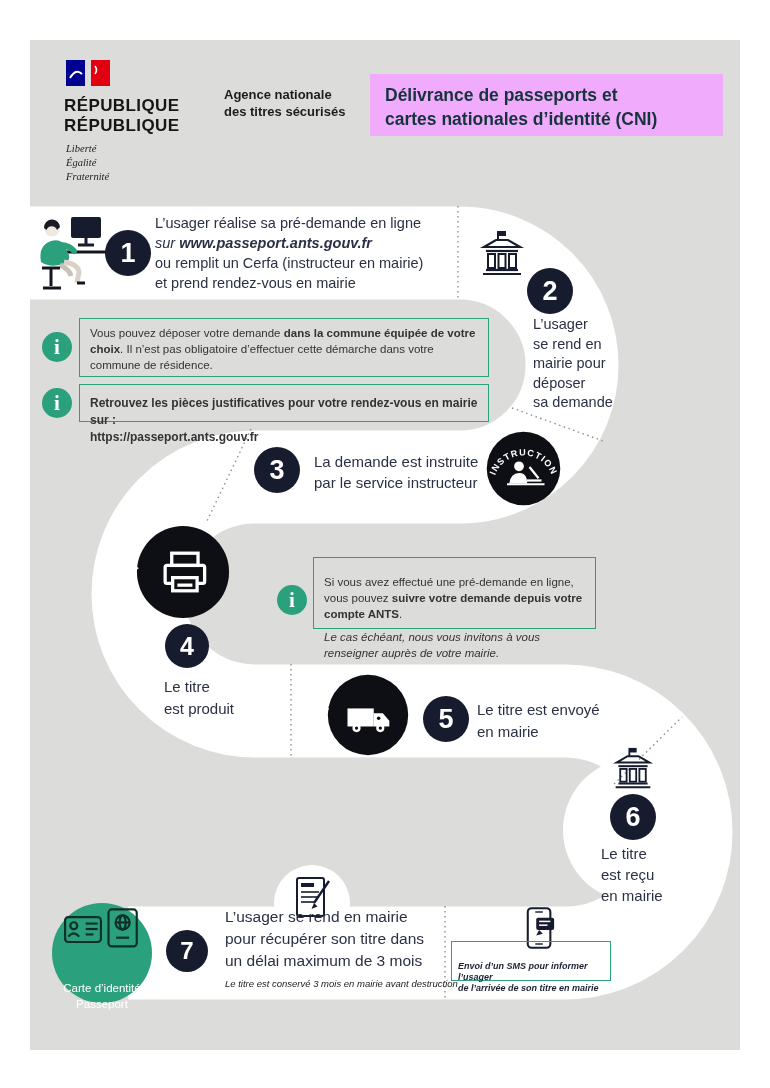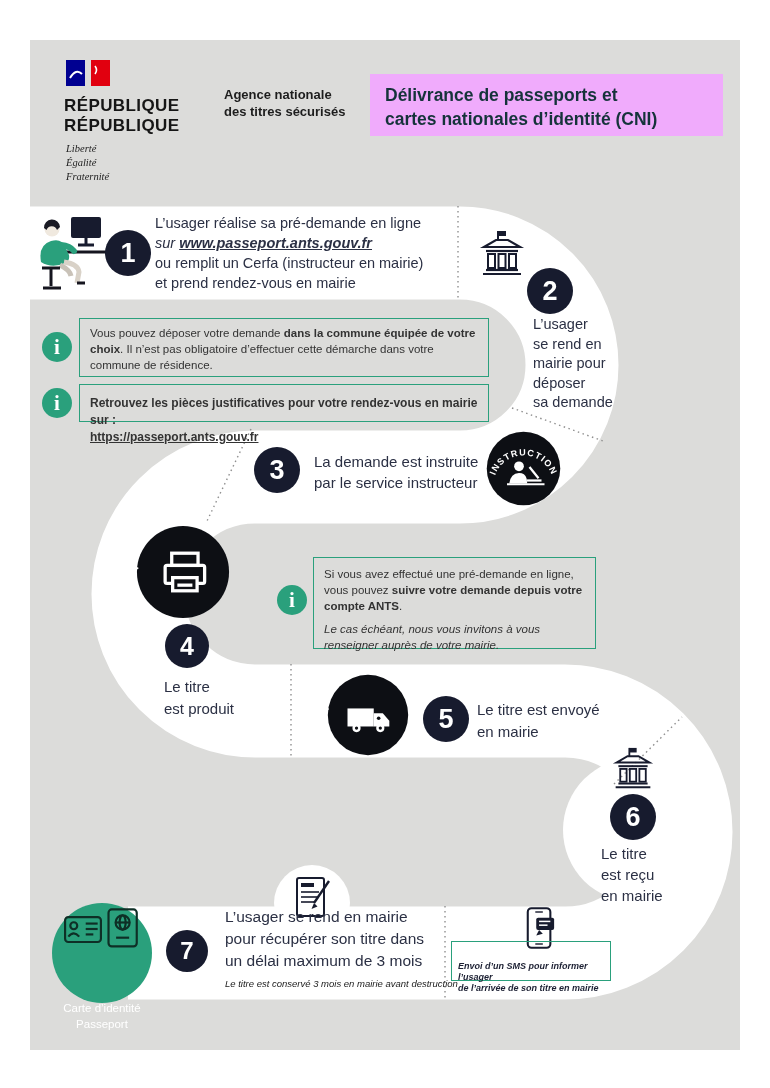--- a/index.html
+++ b/index.html
@@ -15,21 +15,21 @@
   .banner-text{padding:9px 0 0 15px;font-weight:bold;font-size:17.5px;line-height:24px;color:#15333a;}
   
   .num{position:absolute;background:#171b2e;border-radius:50%;color:#fff;font-weight:bold;display:flex;align-items:center;justify-content:center;}
   .n46{width:46px;height:46px;font-size:27px;}
   .n44{width:44px;height:44px;font-size:25px;}
   .n42{width:42px;height:42px;font-size:24px;}
   
   .step-text{color:#2b3044;font-size:14.5px;line-height:20px;}
   .step-text.big{font-size:15px;line-height:21px;}
   .italic{font-style:italic;}
-  .u{text-decoration:underline;}
+  .u{}
   .b{font-weight:bold;}
   
   .infobox{position:absolute;border:1.5px solid #2aa07c;color:#333;font-size:11.5px;line-height:1.4;padding:6px 10px;box-sizing:border-box;}
   .info-icon{position:absolute;width:30px;height:30px;border-radius:50%;background:#2aa07c;color:#fff;display:flex;align-items:center;justify-content:center;font-family:"Liberation Serif",serif;font-weight:bold;font-size:21px;line-height:1;}
   .note{font-style:italic;font-size:9.5px;color:#222;}
   .badge-label{color:#fff;font-size:11.5px;line-height:16px;text-align:center;}
   .sms-box{position:absolute;border:1.3px solid #2aa07c;padding:19px 6px;font-size:9px;line-height:11px;font-style:italic;font-weight:bold;color:#1c2033;box-sizing:border-box;}
 </style>
 </head>
 <body>
@@ -152,21 +152,21 @@
     <circle cx="44" cy="47" r="6.5" fill="#fff"></circle>
     <path d="M31 70 Q33 56 44 56 Q52 56 54 63 L55 70 Z" fill="#fff"></path>
     <line x1="58" y1="48" x2="70" y2="63" stroke="#fff" stroke-width="3"></line>
     <line x1="54" y1="66" x2="74" y2="66" stroke="#fff" stroke-width="3"></line>
     <line x1="28" y1="71" x2="78" y2="71" stroke="#fff" stroke-width="2.5"></line>
   </svg>
 
   <div class="info-icon" style="left:277px;top:585px">
       <span>i</span>
     </div>
-  <div class="infobox" style="left:313px;top:557px;width:283px;height:92px;padding-top:8px">
+  <div class="infobox" style="left:313px;top:557px;width:283px;height:72px;padding-top:16px">
     <div><span>Si vous avez effectué une pré-demande en ligne, vous pouvez </span><span class="b">suivre votre demande depuis votre compte ANTS</span><span>.</span></div>
     <div class="italic" style="margin-top:7px">Le cas échéant, nous vous invitons à vous renseigner auprès de votre mairie.</div>
   </div>
 
   <svg class="abs" style="left:136px;top:525px" width="94" height="94" viewBox="0 0 100 100">
     <defs>
         <path id="arcFab" d="M 10 62 A 41 41 0 0 1 78 11"></path>
       </defs>
     <circle cx="50" cy="50" r="49" fill="#0d0f14"></circle>
     <text fill="#fff" font-size="12.5" font-weight="bold" letter-spacing="1.5" font-family="Liberation Sans,sans-serif">
@@ -252,21 +252,21 @@
       <line x1="20" y1="14" x2="31" y2="14"></line>
       <line x1="20" y1="19" x2="31" y2="19"></line>
       <line x1="20" y1="24" x2="27" y2="24"></line>
       <rect x="41" y="1" width="26" height="34" rx="3"></rect>
       <circle cx="54" cy="13" r="6.5"></circle>
       <ellipse cx="54" cy="13" rx="2.8" ry="6.5"></ellipse>
       <line x1="47.5" y1="13" x2="60.5" y2="13"></line>
       <line x1="48" y1="27" x2="60" y2="27"></line>
     </g>
   </svg>
-  <div class="abs badge-label" style="left:42px;top:1000px;width:120px">
+  <div class="abs badge-label" style="left:42px;top:980px;width:120px">
     <div>Carte d’identité</div>
     <div>Passeport</div>
   </div>
 
   <svg class="abs" style="left:524px;top:906px" width="32" height="44" viewBox="0 0 34 46">
     <rect x="4" y="2" width="24" height="42" rx="4" fill="#fff" stroke="#171b2e" stroke-width="2.2"></rect>
     <line x1="12" y1="6" x2="20" y2="6" stroke="#171b2e" stroke-width="1.5"></line>
     <line x1="12" y1="40" x2="20" y2="40" stroke="#171b2e" stroke-width="1.5"></line>
     <rect x="13" y="12" width="19" height="13" rx="2" fill="#171b2e"></rect>
     <path d="M16 25 l-3 6 l7 -2 Z" fill="#171b2e"></path>

